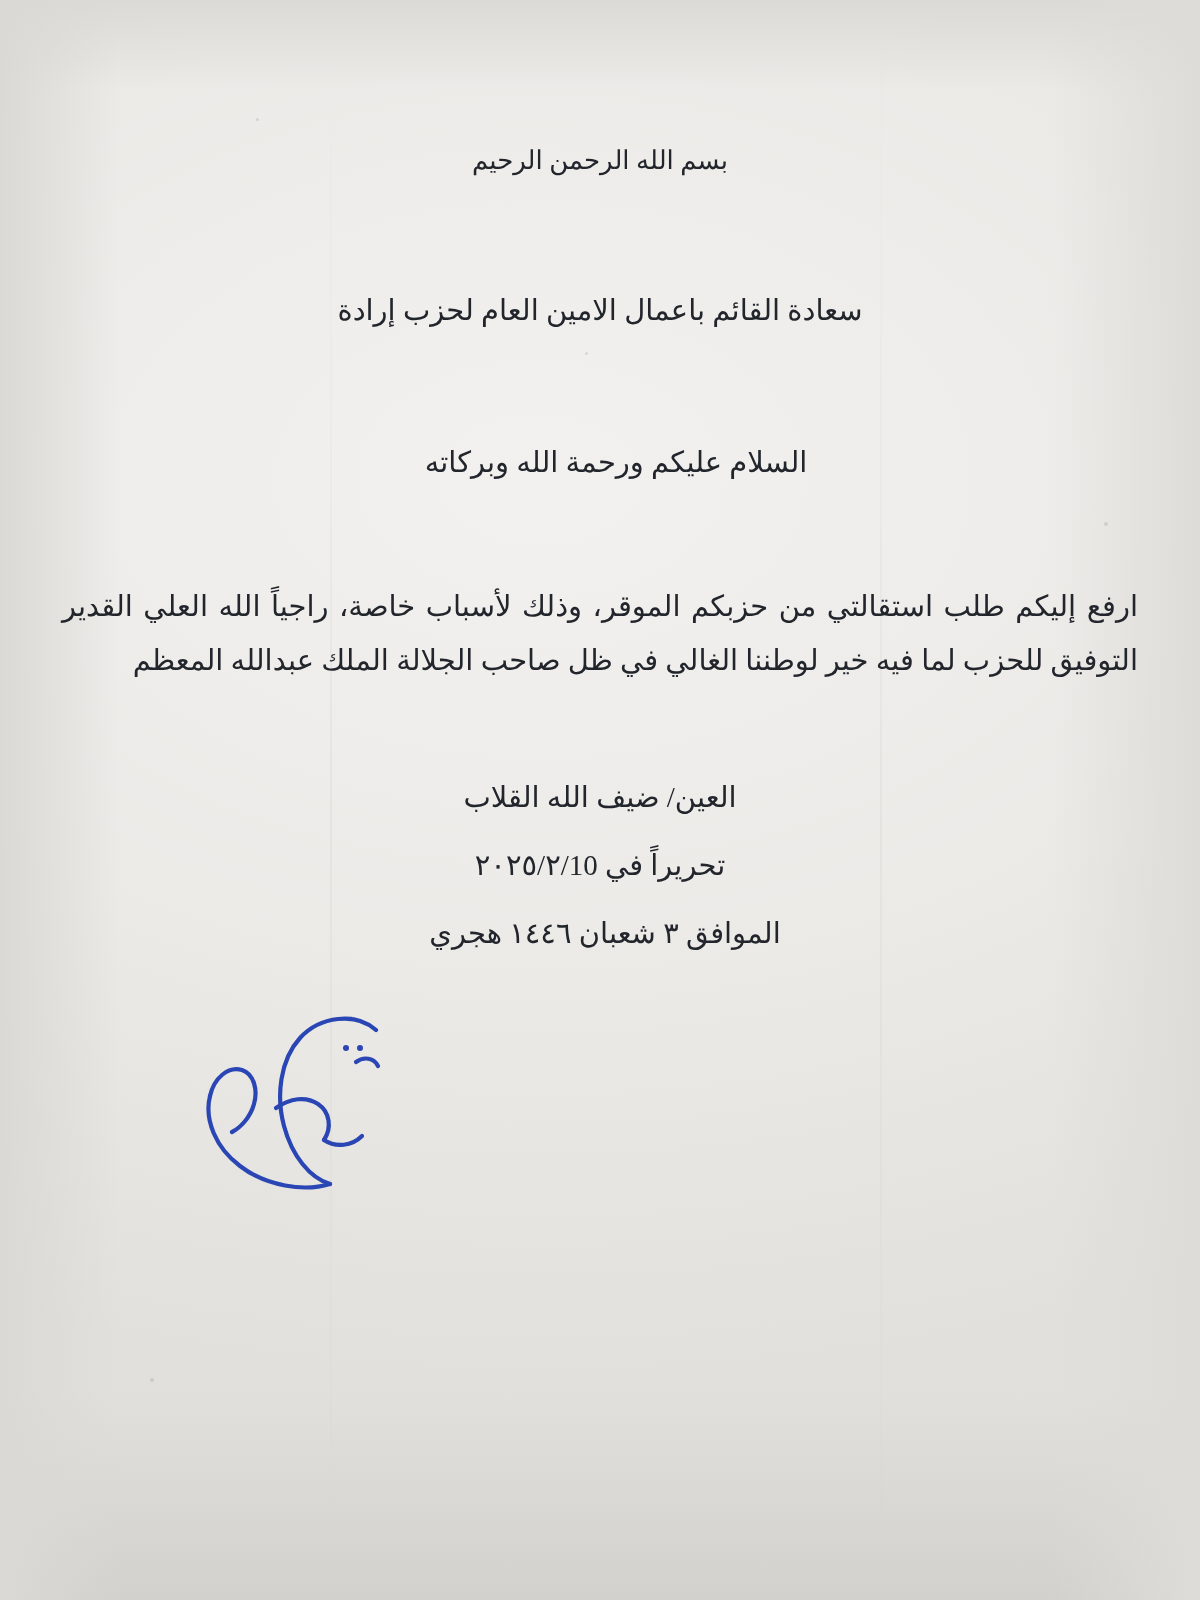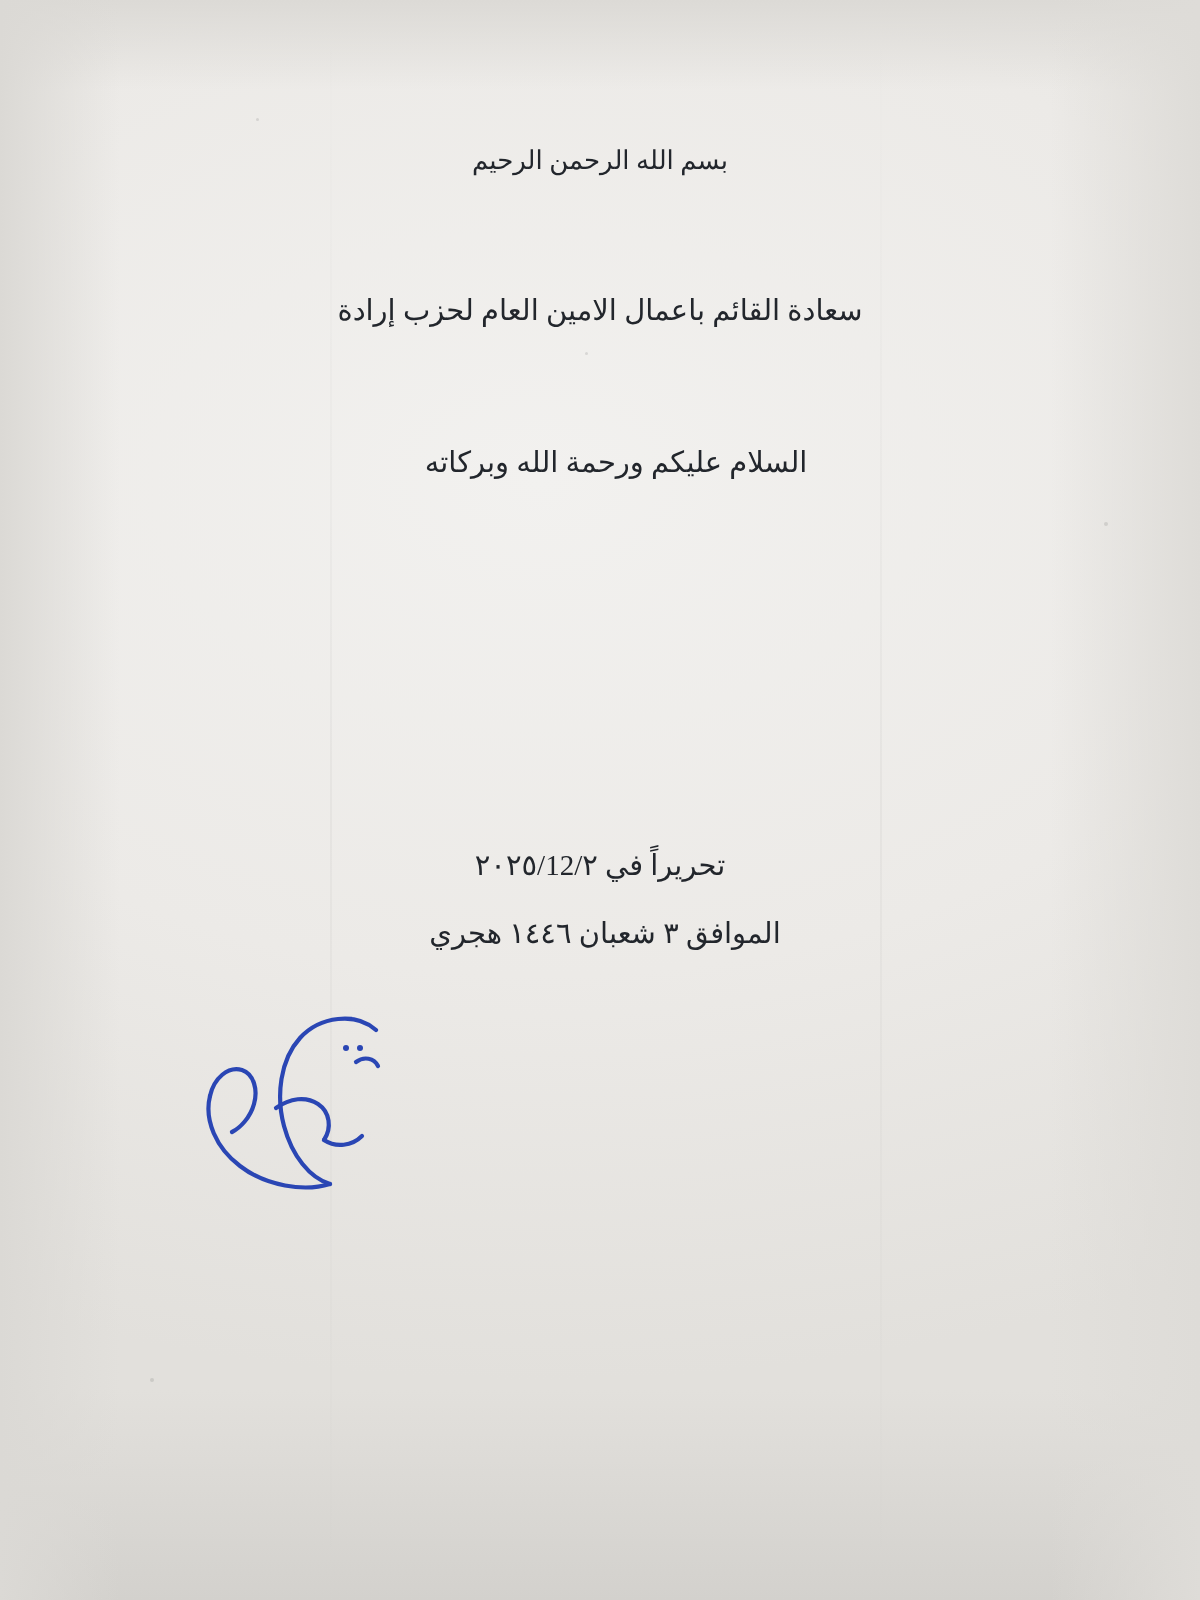--- a/index.html
+++ b/index.html
@@ -170,23 +170,25 @@
   <div class="speck" style="left:150px; top:1378px; width:4px; height:4px;"></div>
 
   <div class="content">
 
     <div class="line basmala">بسم الله الرحمن الرحيم</div>
 
     <div class="line salutation">سعادة القائم باعمال الامين العام لحزب إرادة</div>
 
     <div class="line greeting">السلام عليكم ورحمة الله وبركاته</div>
 
-
-
-    <div class="line date-greg">تحريراً في ٢٠٢٥/12/٢</div>
+    <div class="body-para">ارفع إليكم طلب استقالتي من حزبكم الموقر، وذلك لأسباب خاصة، راجياً الله العلي القدير التوفيق للحزب لما فيه خير لوطننا الغالي في ظل صاحب الجلالة الملك عبدالله المعظم</div>
+
+    <div class="line signer">العين/ ضيف الله القلاب</div>
+
+    <div class="line date-greg">تحريراً في ٢٠٢٥/٢/10</div>
 
     <div class="line date-hijri">الموافق ٣ شعبان ١٤٤٦ هجري</div>
 
   </div>
 
   <div class="signature">
     <svg viewBox="0 0 260 210" xmlns="http://www.w3.org/2000/svg" aria-hidden="true">
       <g fill="none" stroke="#2a46b4" stroke-width="4.2" stroke-linecap="round" stroke-linejoin="round">
         <path d="M196,30 C176,12 140,16 120,38 C100,60 96,96 104,126 C112,156 130,178 150,184"></path>
         <path d="M150,184 C124,192 86,186 60,166 C36,148 24,120 30,96"></path>

